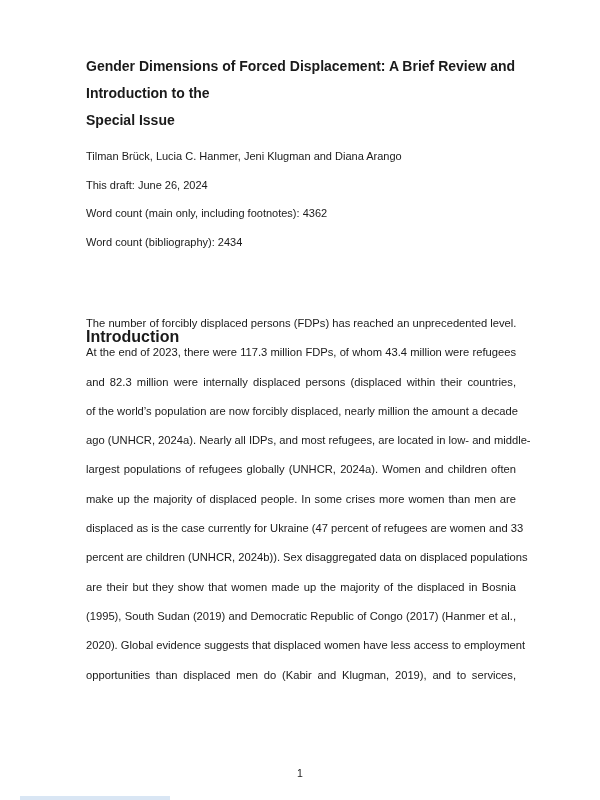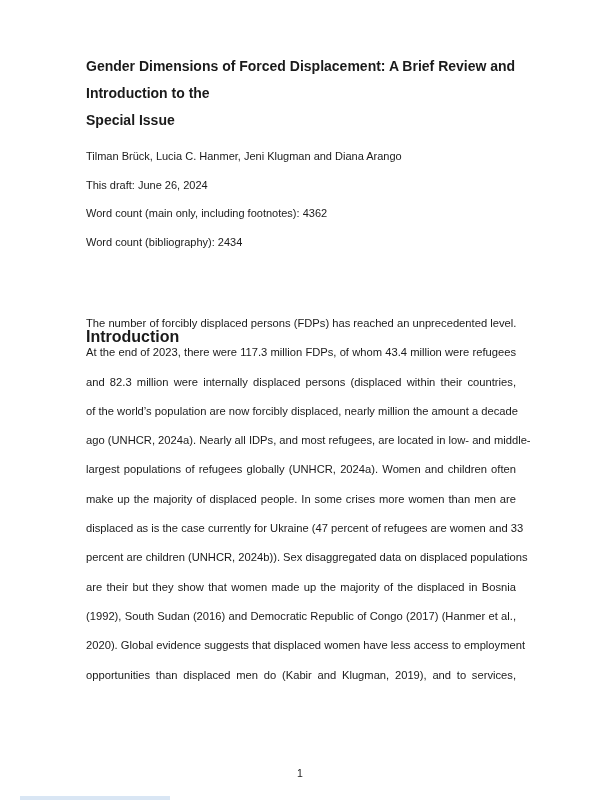--- a/index.html
+++ b/index.html
@@ -34,20 +34,20 @@
     <div class="line">The number of forcibly displaced persons (FDPs) has reached an unprecedented level.</div>
     <div class="line">At the end of 2023, there were 117.3 million FDPs, of whom 43.4 million were refugees</div>
     <div class="line">and 82.3 million were internally displaced persons (displaced within their countries,</div>
     <div class="line">of the world’s population are now forcibly displaced, nearly million the amount a decade</div>
     <div class="line">ago (UNHCR, 2024a). Nearly all IDPs, and most refugees, are located in low- and middle-</div>
     <div class="line">largest populations of refugees globally (UNHCR, 2024a). Women and children often</div>
     <div class="line">make up the majority of displaced people. In some crises more women than men are</div>
     <div class="line">displaced as is the case currently for Ukraine (47 percent of refugees are women and 33</div>
     <div class="line">percent are children (UNHCR, 2024b)). Sex disaggregated data on displaced populations</div>
     <div class="line">are their but they show that women made up the majority of the displaced in Bosnia</div>
-    <div class="line">(1992), South Sudan (2016) and Democratic Republic of Congo (2017) (Hanmer et al.,</div>
+    <div class="line">(1995), South Sudan (2019) and Democratic Republic of Congo (2017) (Hanmer et al.,</div>
     <div class="line">2020). Global evidence suggests that displaced women have less access to employment</div>
     <div class="line">opportunities than displaced men do (Kabir and Klugman, 2019), and to services,</div>
   </div>
 
   <div class="page-num">1</div>
   <div class="footer-cut"></div>
 </div>
 
 </body></html>

